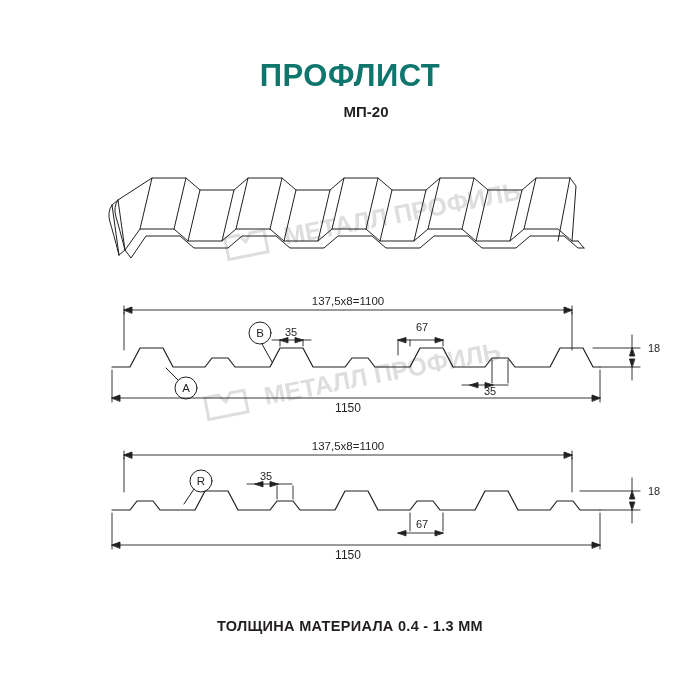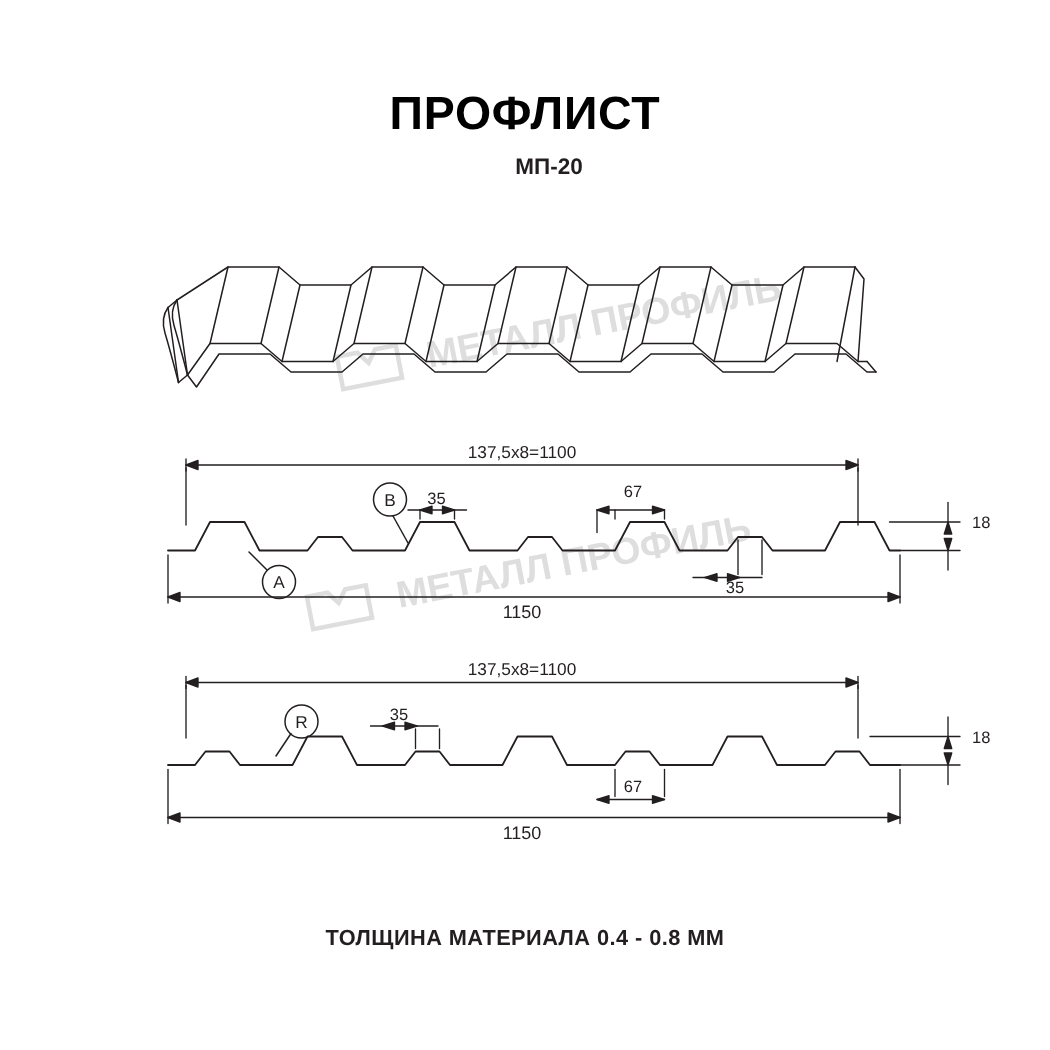--- a/index.html
+++ b/index.html
@@ -22,21 +22,21 @@
   }
   .title {
     position: absolute;
     left: 0;
     top: 58px;
     width: 700px;
     text-align: center;
     font-size: 31px;
     font-weight: bold;
     letter-spacing: 0.5px;
-    color: #000000;
+    color: #0f766e;
   }
   .subtitle {
     position: absolute;
     left: 0;
     top: 103px;
     width: 700px;
     text-align: center;
     font-size: 15px;
     font-weight: bold;
     color: #231f20;
@@ -303,14 +303,14 @@
 
       <text x="348" y="450" font-size="11.5" text-anchor="middle">137,5х8=1100</text>
       <text x="266" y="480" font-size="11" text-anchor="middle">35</text>
       <text x="422" y="528" font-size="11" text-anchor="middle">67</text>
       <text x="648" y="495" font-size="11" text-anchor="start">18</text>
       <text x="348" y="559" font-size="12" text-anchor="middle">1150</text>
       <text x="201" y="485" font-size="11.5" text-anchor="middle">R</text>
     </g>
   </svg>
 
-  <div class="footer">ТОЛЩИНА МАТЕРИАЛА 0.4 - 0.8 ММ</div>
+  <div class="footer">ТОЛЩИНА МАТЕРИАЛА 0.4 - 1.3 ММ</div>
 </div>
 
 </body></html>

